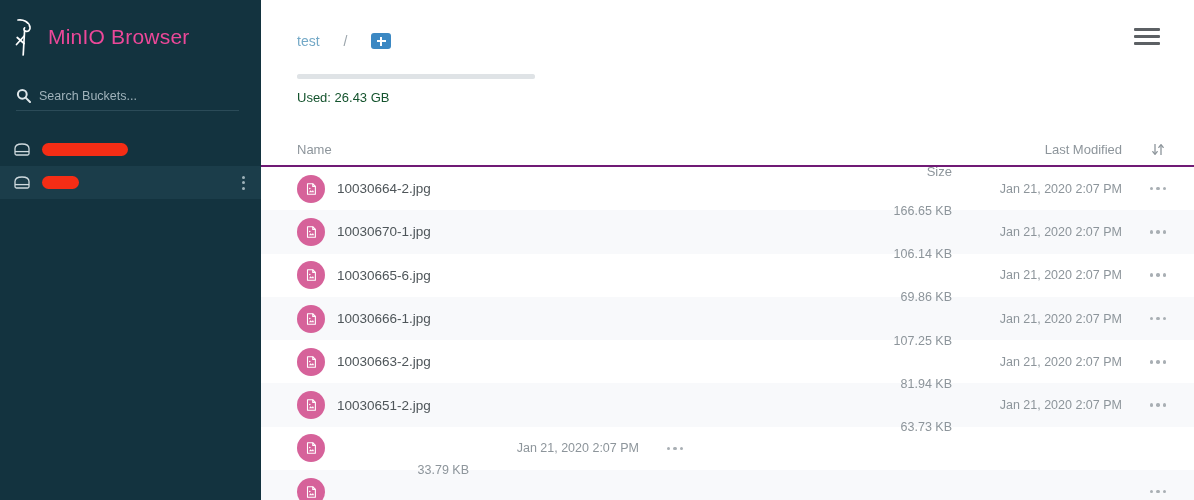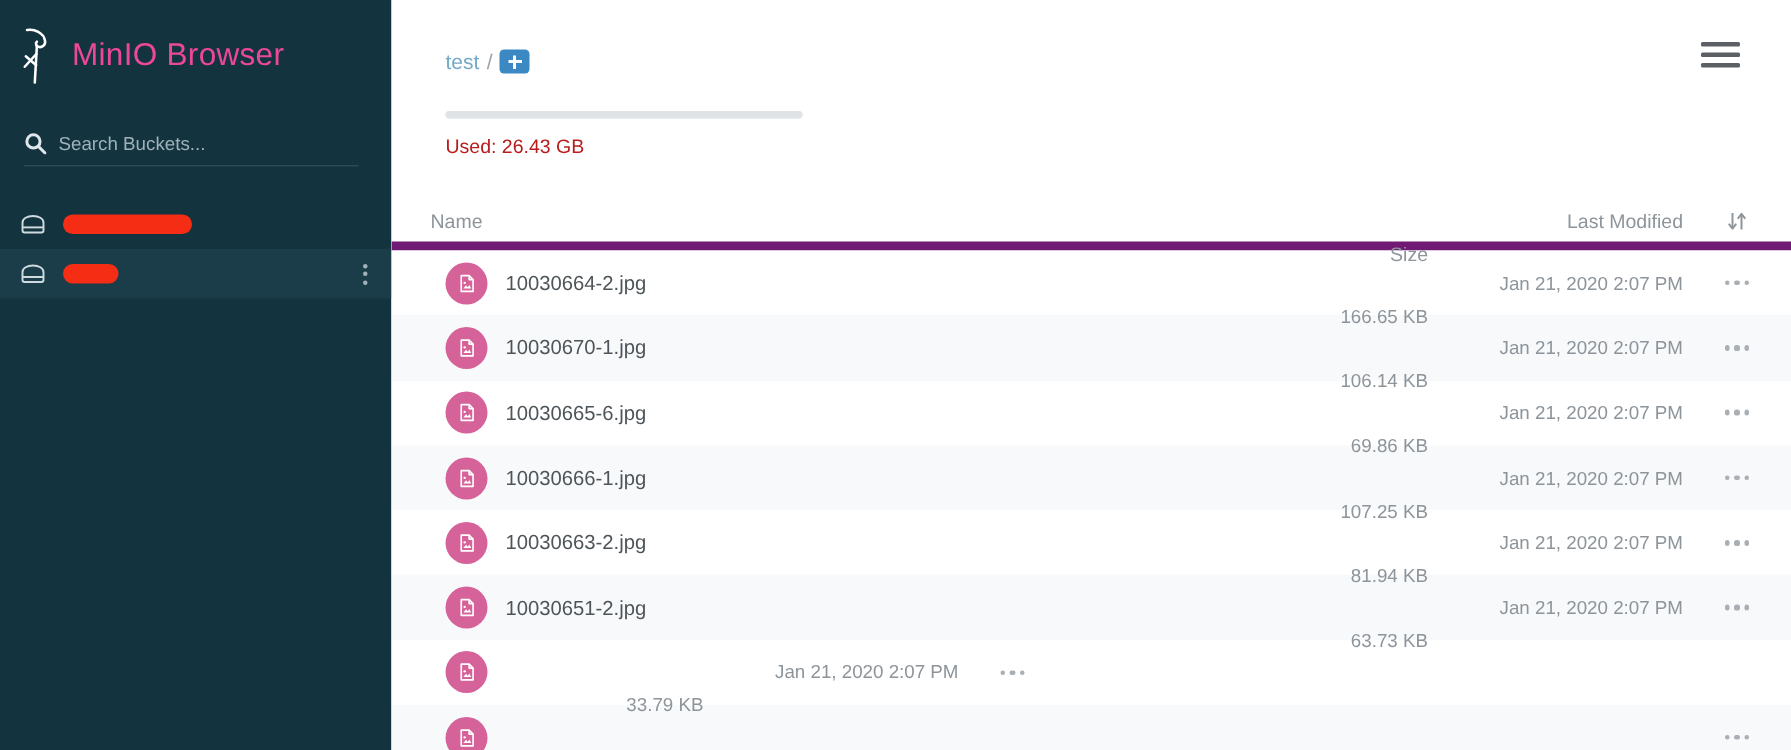--- a/index.html
+++ b/index.html
@@ -53,21 +53,21 @@
 
   
   .main {
     flex:1 1 auto; height:500px; background:#ffffff;
     position:relative; overflow:hidden;
   }
   .topbar {
     height:74px; position:relative;
     display:flex; align-items:flex-start; padding:33px 0 0 36px;
   }
-  .breadcrumb { display:flex; align-items:center; gap:5px; }
+  .breadcrumb { display:flex; align-items:center; gap:24px; }
   .crumb-link { color:#74a9c7; font-size:14px; cursor:pointer; }
   .crumb-sep  { color:#9aa4ab; font-size:14px; }
   .folder-add {
     width:20px; height:16px; background:#3b88c3; border-radius:3px;
     position:relative; cursor:pointer; flex:0 0 20px;
   }
   .folder-add:before, .folder-add:after {
     content:""; position:absolute; background:#ffffff;
   }
   .folder-add:before { width:9px; height:2px; left:5.5px; top:7px; }
@@ -76,27 +76,27 @@
     position:absolute; right:34px; top:28px;
     display:flex; flex-direction:column; gap:4px; cursor:pointer;
   }
   .hamburger i { width:26px; height:3px; background:#5c6064; display:block; border-radius:1px; }
 
   .usage { padding:0 0 0 36px; }
   .usage-bar {
     width:238px; height:5px; background:#eceef0; border-radius:3px;
   }
   .usage-bar .fill { height:100%; background:#dfe3e6; border-radius:3px; }
-  .usage-label { color:#b91c1c; font-size:13px; margin-top:11px; }
+  .usage-label { color:#14532d; font-size:13px; margin-top:11px; }
 
   
   .table { margin-top:28px; width:100%; }
   .thead {
     display:flex; align-items:center; height:34px;
-    border-bottom:6px solid #701a75; padding:0 0 0 26px;
+    border-bottom:2px solid #701a75; padding:0 0 0 36px;
   }
   .thead .c { color:#8d959b; font-size:13px; }
   .c-name { flex:1 1 auto; }
   .c-size { width:132px; text-align:right; flex:0 0 132px;margin-top:44px; }
   .c-date { width:170px; text-align:right; flex:0 0 170px; }
   .c-act  { width:72px; flex:0 0 72px; display:flex; justify-content:center; }
   .sort-icon { width:14px; height:15px; cursor:pointer; }
 
   .trow {
     display:flex; align-items:center; height:43.3px;

